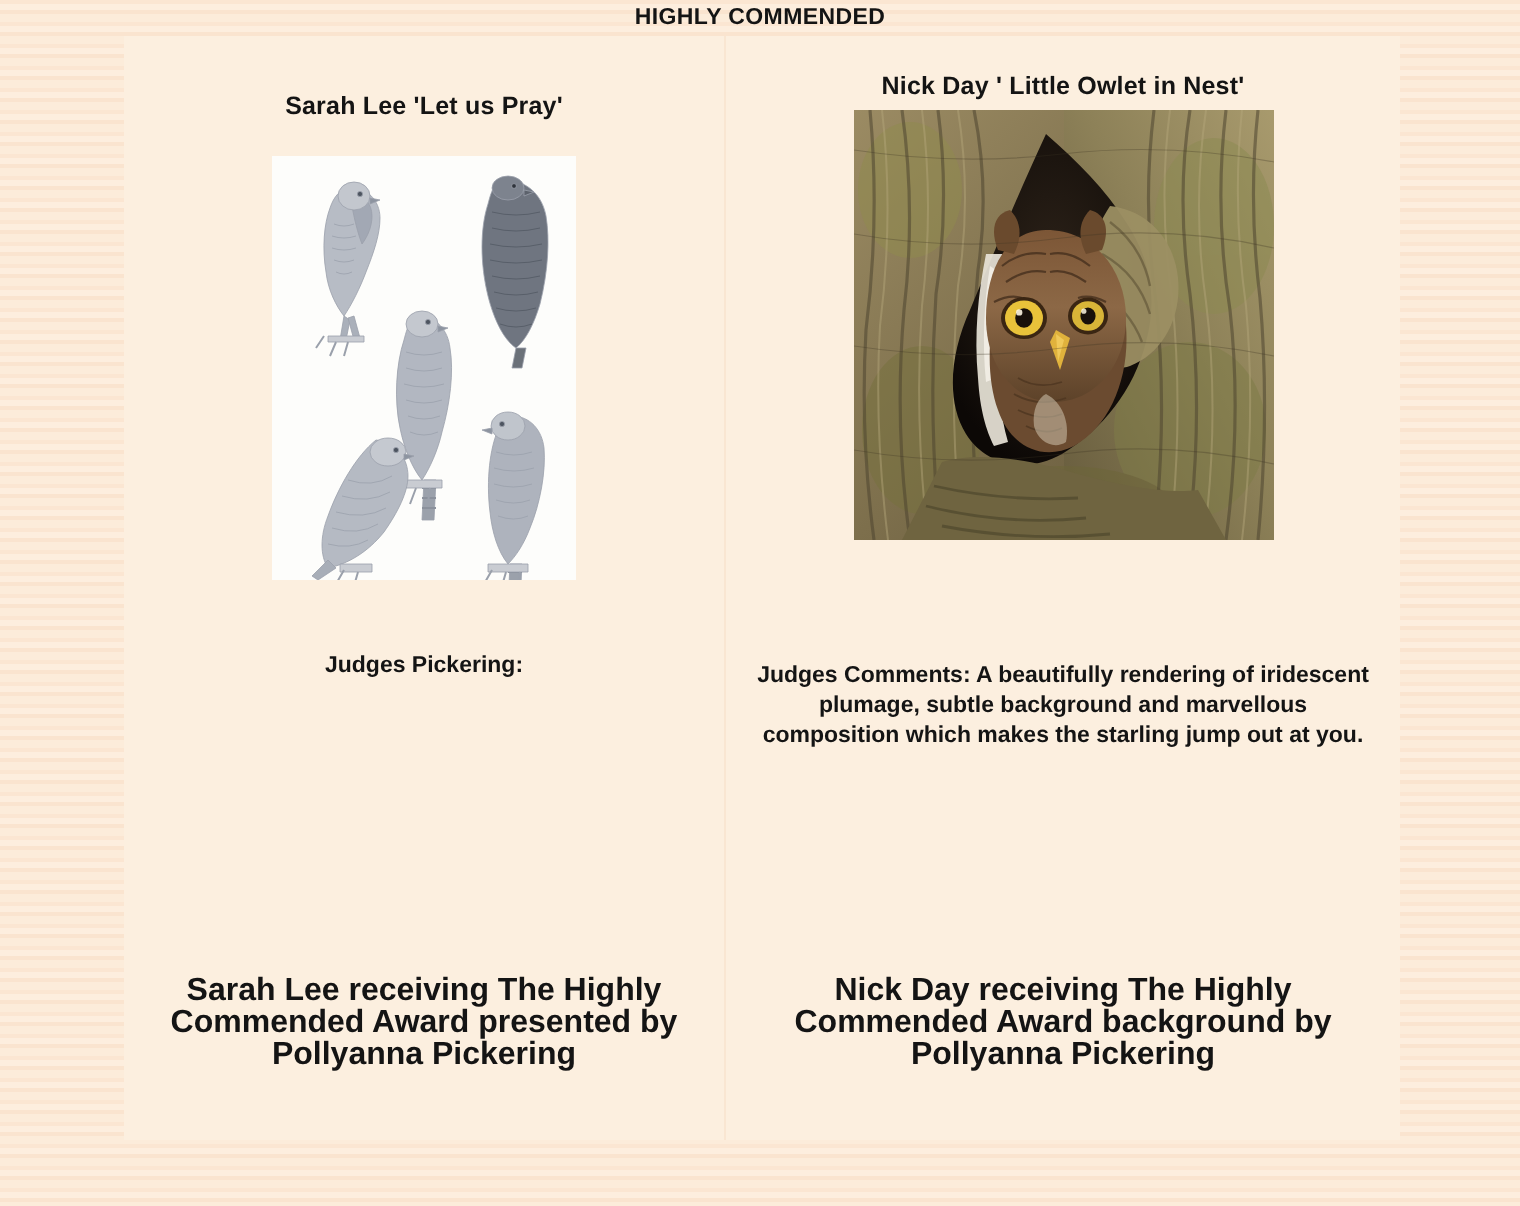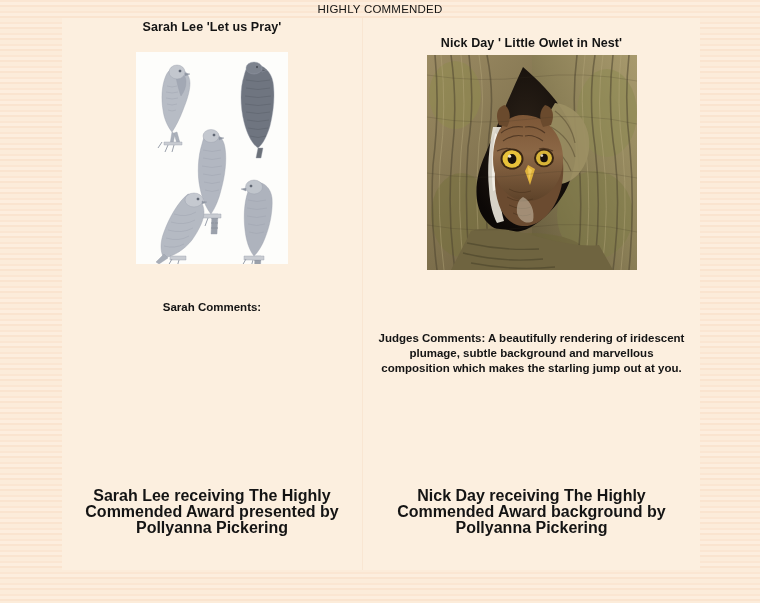--- a/index.html
+++ b/index.html
@@ -37,21 +37,21 @@
   .banner {
     position: absolute;
     left: 0; top: 0;
     width: 760px;
     height: 18px;
     text-align: center;
   }
   .banner-title {
     display: block;
     font-size: 11.5px;
-    font-weight: normal;
+    font-weight: bold;
     letter-spacing: 0.2px;
     line-height: 18px;
     color: #141414;
   }
 
   
   .panel {
     position: absolute;
     left: 62px;
     top: 18px;
@@ -75,21 +75,21 @@
   .column.right { width: 338px; border-left: 1px solid #f9e6d2; }
 
   .entry-title {
     display: block;
     text-align: center;
     font-size: 12.5px;
     font-weight: bold;
     color: #141414;
     letter-spacing: 0.1px;
   }
-  .column.left .entry-title  { margin-top: 2px; }
+  .column.left .entry-title  { margin-top: 28px; }
   .column.right .entry-title { margin-top: 18px; }
 
   
   .art-wrap {
     display: flex;
     justify-content: center;
   }
   .art-sketch {
     margin-top: 18px;
     width: 152px;
@@ -226,21 +226,21 @@
                   <path d="M14 79 L10 86 M21 80 L19 87 M28 80 L27 86" stroke="#9aa0ab" stroke-width="1" fill="none"></path>
                   <g stroke="#9ba1ad" stroke-width="0.5" fill="none" opacity="0.8">
                     <path d="M16 20 q9 3 18 0 M15 28 q10 3 20 0 M15 36 q10 3 19 0 M16 44 q9 3 17 0 M17 52 q8 3 15 0"></path>
                   </g>
                 </g>
               </g>
             </svg>
           </div>
         </div>
 
-        <span class="judges">Sarah Comments:</span>
+        <span class="judges">Judges Pickering:</span>
 
         <span class="award-caption">Sarah Lee receiving The Highly Commended Award presented by Pollyanna Pickering</span>
       </div>
 
       <div class="column right">
 
         <span class="entry-title">Nick Day ' Little Owlet in Nest'</span>
 
         <div class="art-wrap">
           <div class="art-photo">

